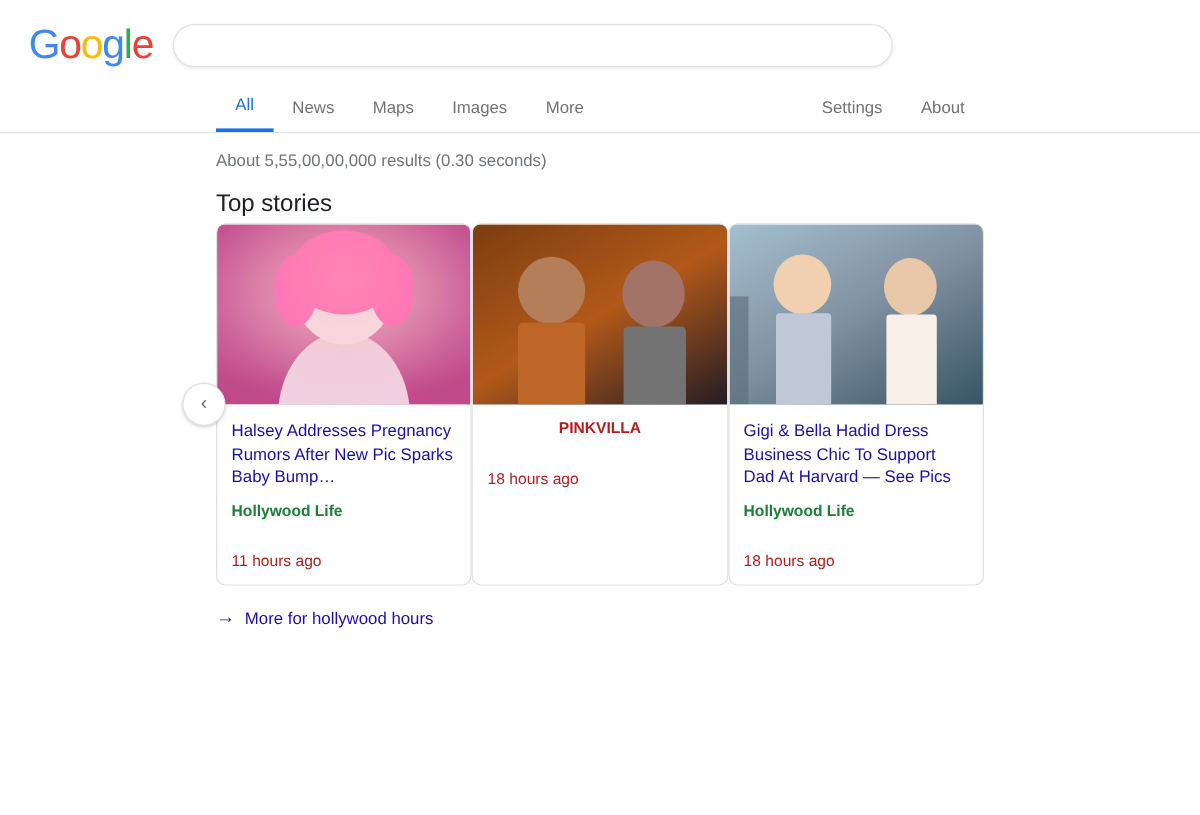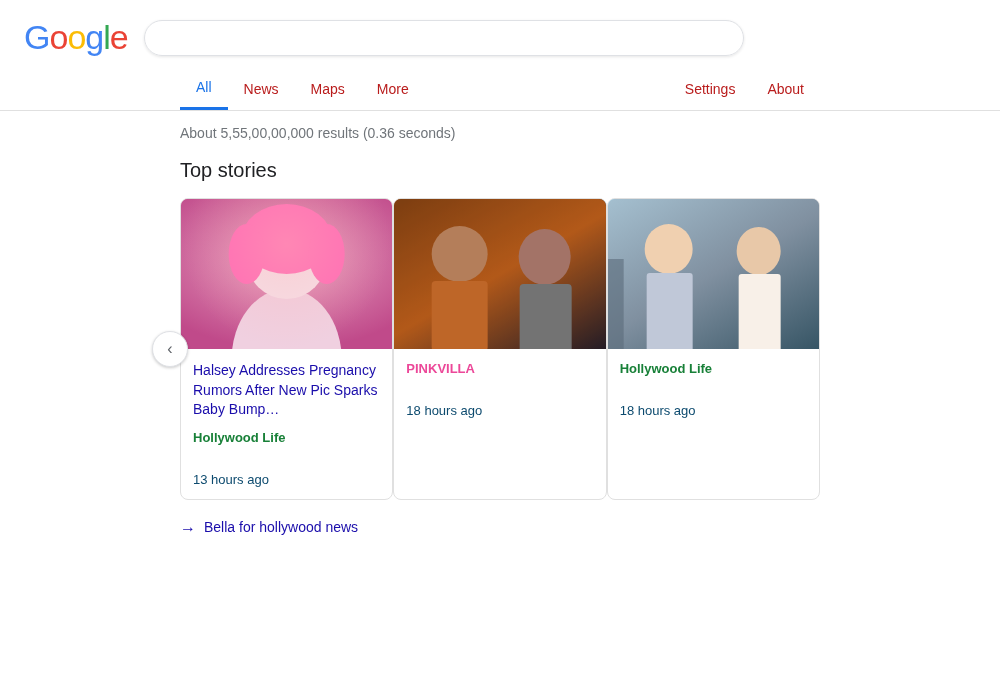--- a/index.html
+++ b/index.html
@@ -63,21 +63,21 @@
     
     .nav-tabs {
       display: flex;
       align-items: center;
       padding: 0 180px;
       border-bottom: 1px solid #e0e0e0;
     }
     .nav-tab {
       padding: 12px 16px;
       font-size: 14px;
-      color: #b91c1c;
+      color: #737373;
       cursor: pointer;
       text-decoration: none;
       position: relative;
       white-space: nowrap;
     }
     .nav-tab.active {
       color: #1a73e8;
       border-bottom: 3px solid #1a73e8;
     }
 
@@ -94,21 +94,21 @@
     .results-count {
       font-size: 14px;
       color: #70757a;
       margin-bottom: 18px;
     }
 
     .top-stories-title {
       font-size: 20px;
       font-weight: 400;
       color: #202124;
-      margin-bottom: 16px;
+      margin-bottom: 4px;
     }
 
     
     .stories-container {
       position: relative;
       display: flex;
       align-items: flex-start;
       gap: 0;
     }
 
@@ -188,25 +188,25 @@
       line-height: 1.4;
       margin-bottom: 10px;
     }
 
     .story-source {
       font-size: 13px;
       font-weight: 600;
       color: #188038;
       margin-bottom: 4px;
     }
-    .story-source.pink { color: #ec4899; }
+    .story-source.pink { color: #b91c1c; text-align: center; }
 
     .story-time {
       font-size: 13px;
-      color: #0c4a6e;
+      color: #b91c1c;
       margin-top: 27px;
     }
 
     
     .more-link {
       display: flex;
       align-items: center;
       gap: 8px;
       padding: 18px 0 0 0;
       color: #1a0dab;
@@ -251,29 +251,30 @@
         </svg>
       </span>
     </div>
   </div>
 </div>
 
 <nav class="nav-tabs">
   <a class="nav-tab active">All</a>
   <a class="nav-tab">News</a>
   <a class="nav-tab">Maps</a>
+  <a class="nav-tab">Images</a>
   <a class="nav-tab">More</a>
   <div class="nav-right">
     <a class="nav-tab">Settings</a>
     <a class="nav-tab">About</a>
   </div>
 </nav>
 
 <div class="results-area">
-  <div class="results-count">About 5,55,00,00,000 results (0.36 seconds)</div>
+  <div class="results-count">About 5,55,00,00,000 results (0.30 seconds)</div>
 
   <div class="top-stories-title">Top stories</div>
 
   <div class="stories-container">
     <div class="back-arrow">‹</div>
 
     <div class="stories-grid">
 
       <div class="story-card">
         <div class="story-img-1">
@@ -290,21 +291,21 @@
             <ellipse cx="130" cy="60" rx="40" ry="40" fill="#f5e0e8"></ellipse>
 
             <ellipse cx="130" cy="40" rx="45" ry="35" fill="#ff69b4"></ellipse>
             <ellipse cx="90" cy="55" rx="18" ry="30" fill="#ff69b4"></ellipse>
             <ellipse cx="170" cy="55" rx="18" ry="30" fill="#ff69b4"></ellipse>
           </svg>
         </div>
         <div class="story-content">
           <div class="story-headline">Halsey Addresses Pregnancy Rumors After New Pic Sparks Baby Bump…</div>
           <div class="story-source">Hollywood Life</div>
-          <div class="story-time">13 hours ago</div>
+          <div class="story-time">11 hours ago</div>
         </div>
       </div>
 
       <div class="story-card">
         <div class="story-img-2">
           <svg viewBox="0 0 260 150" width="100%" height="150" preserveAspectRatio="xMidYMid slice">
             <defs>
               <linearGradient id="bg2" x1="0%" y1="0%" x2="100%" y2="100%">
                 <stop offset="0%" stop-color="#8b4513"></stop>
                 <stop offset="50%" stop-color="#d2691e"></stop>
@@ -341,24 +342,25 @@
 
             <ellipse cx="85" cy="50" rx="24" ry="25" fill="#f0d0b0"></ellipse>
             <rect x="63" y="74" width="46" height="80" fill="#c0c8d8" rx="3"></rect>
             <ellipse cx="175" cy="52" rx="22" ry="24" fill="#e8c8a8"></ellipse>
             <rect x="155" y="75" width="42" height="78" fill="#f8f0e8" rx="3"></rect>
 
             <rect x="0" y="60" width="40" height="90" fill="#5a6a7a" opacity="0.6"></rect>
           </svg>
         </div>
         <div class="story-content">
+          <div class="story-headline">Gigi &amp; Bella Hadid Dress Business Chic To Support Dad At Harvard — See Pics</div>
           <div class="story-source">Hollywood Life</div>
           <div class="story-time">18 hours ago</div>
         </div>
       </div>
     </div>
   </div>
 
   <a class="more-link">
     <span class="more-link-arrow">→</span>
-    <span>Bella for hollywood news</span>
+    <span>More for hollywood hours</span>
   </a>
 </div>
 
 </body></html>

